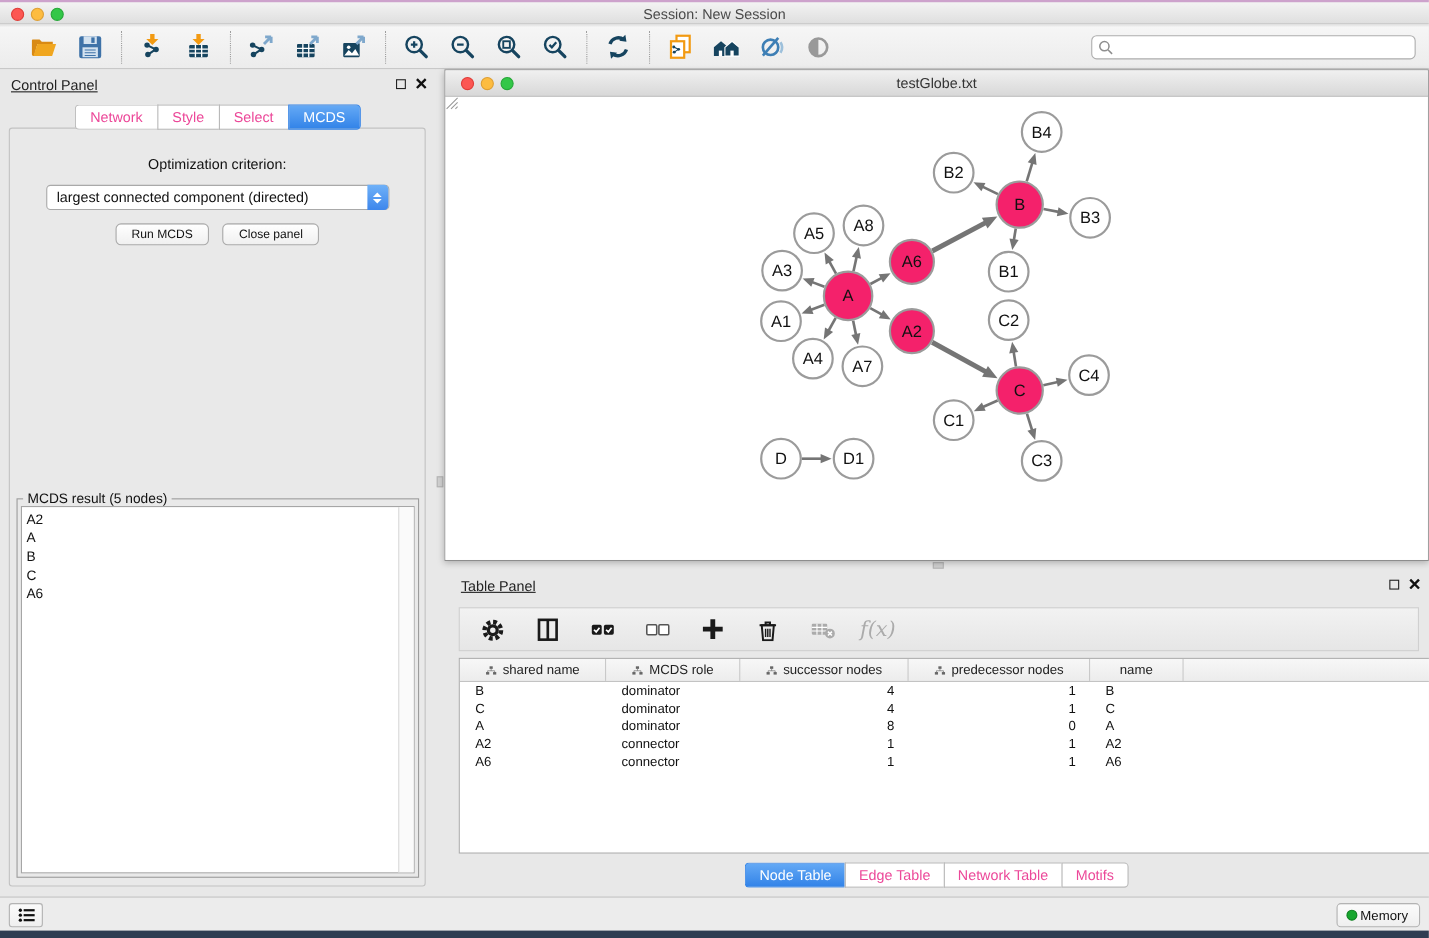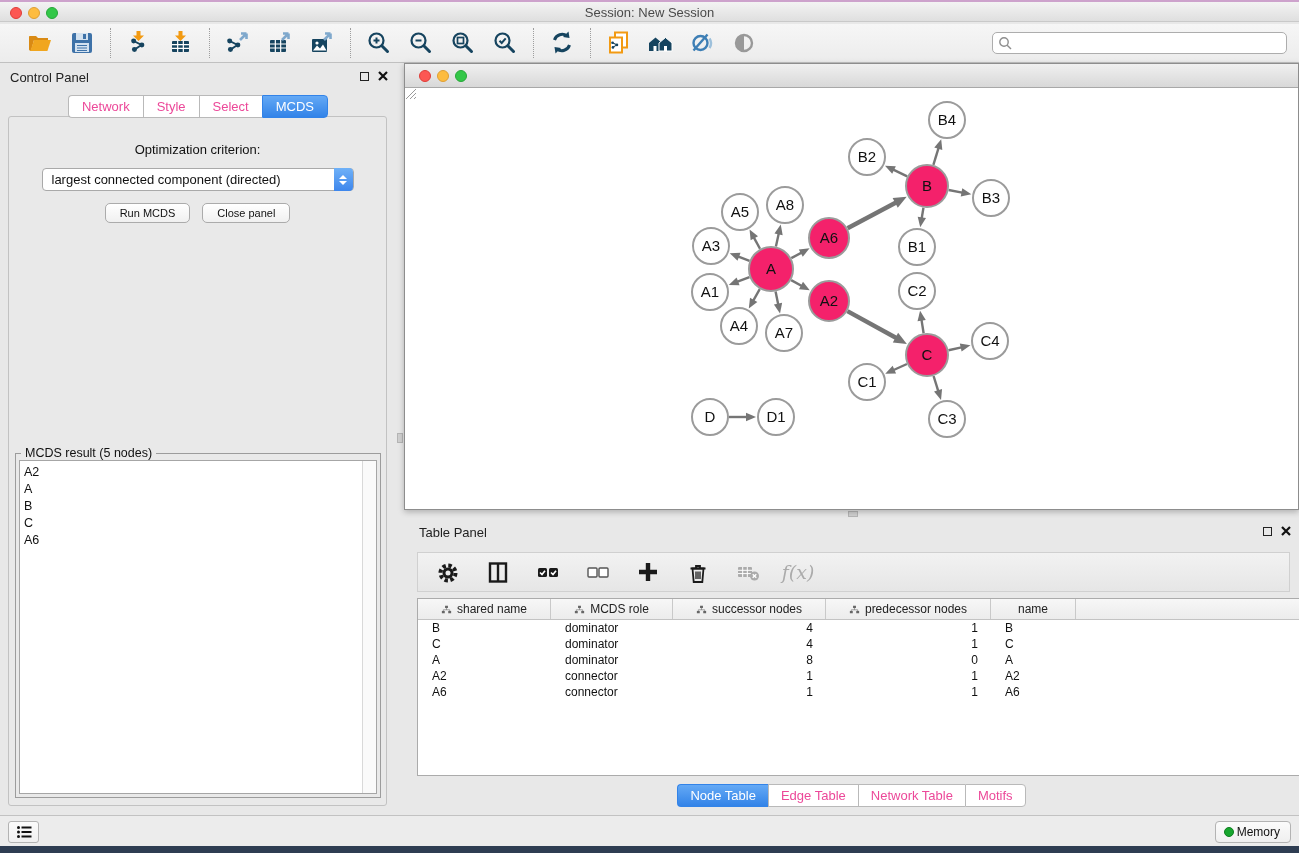--- a/index.html
+++ b/index.html
@@ -26,21 +26,21 @@
   .icon { display:inline-flex; width:28px; height:28px; align-items:center; justify-content:center; }
   .icon svg { width:26px; height:26px; }
   .search-wrap { margin-left:auto; margin-right:12px; position:relative; }
   .search-input { width:295px; height:22px; border:1px solid #ADADAD; border-radius:5px;
     background:#fff; padding:0 6px 0 24px; font-size:12px; color:#333; outline:none; }
   .search-glass { position:absolute; left:6px; top:4px; width:14px; height:14px; }
 
   
   .cpanel { position:absolute; left:0; top:63px; width:396px; height:752px; background:#E8E8E8; }
   .panel-head { position:relative; height:28px; }
-  .panel-title { position:absolute; left:10px; top:7px; font-size:13px; color:#222; }
+  .panel-title { position:absolute; left:10px; top:7px; font-size:13px; color:#222;text-decoration:underline; }
   .ph-icons { position:absolute; right:8px; top:8px; display:flex; gap:9px; align-items:center; }
   .float-ic { width:9px; height:9px; border:1.5px solid #222; display:inline-block; }
   .close-ic svg { width:10px; height:10px; display:block; }
 
   .cp-tabs { position:absolute; left:0; top:32px; width:100%; display:flex; justify-content:center; z-index:2; }
   .tab { font-size:13px; padding:3px 13px; background:#fff; border:1px solid #B9B9B9;
     border-right:none; color:#ec4899; cursor:default; }
   .tab:first-child { border-radius:4px 0 0 4px; }
   .tab:last-child { border-radius:0 4px 4px 0; border-right:1px solid #B9B9B9; }
   .tab.sel { background:linear-gradient(#64A9F5,#3283E8); color:#fff; border-color:#3283E8; }
@@ -338,20 +338,21 @@
   </div>
 <div class="hdiv">
     <span class="handle"></span>
   </div>
 
 <div class="netwin">
   <div class="net-titlebar">
     <span class="traffic t-red nt-red"></span>
     <span class="traffic t-yellow nt-yellow"></span>
     <span class="traffic t-green nt-green"></span>
+    <div class="net-title">testGlobe.txt</div>
   </div>
   <div class="net-canvas">
     <svg id="graph-svg" width="893" height="421" viewBox="0 0 893 421">
         <line x1="355.01124522107034" y1="160.7948702451939" x2="348.37761451347956" y2="148.59754926672048" stroke="#757575" stroke-width="2.4"></line>
         <polygon points="344.5554389381997,141.56967804765748 353.0227907973076,148.34787489446427 345.6435260172915,152.36115924850816" fill="#757575"></polygon>
         <line x1="370.91502821252493" y1="158.53129959988598" x2="374.01648739344785" y2="144.3532004870953" stroke="#757575" stroke-width="2.4"></line>
         <polygon points="375.72606242389134,136.53800034792522 377.6920737089013,147.20452741287065 369.4861135627727,145.409473630905" fill="#757575"></polygon>
         <line x1="344.52383930205286" y1="172.7674717324536" x2="332.1448912844574" y2="168.02220832570868" stroke="#757575" stroke-width="2.4"></line>
         <polygon points="324.674922346041,165.15872023264905 335.51571476791776,164.81634665630497 332.5090522702052,172.65981404164216" fill="#757575"></polygon>
         <line x1="344.4789624129428" y1="189.11448958200518" x2="331.19952401902617" y2="194.12149094364588" stroke="#757575" stroke-width="2.4"></line>

